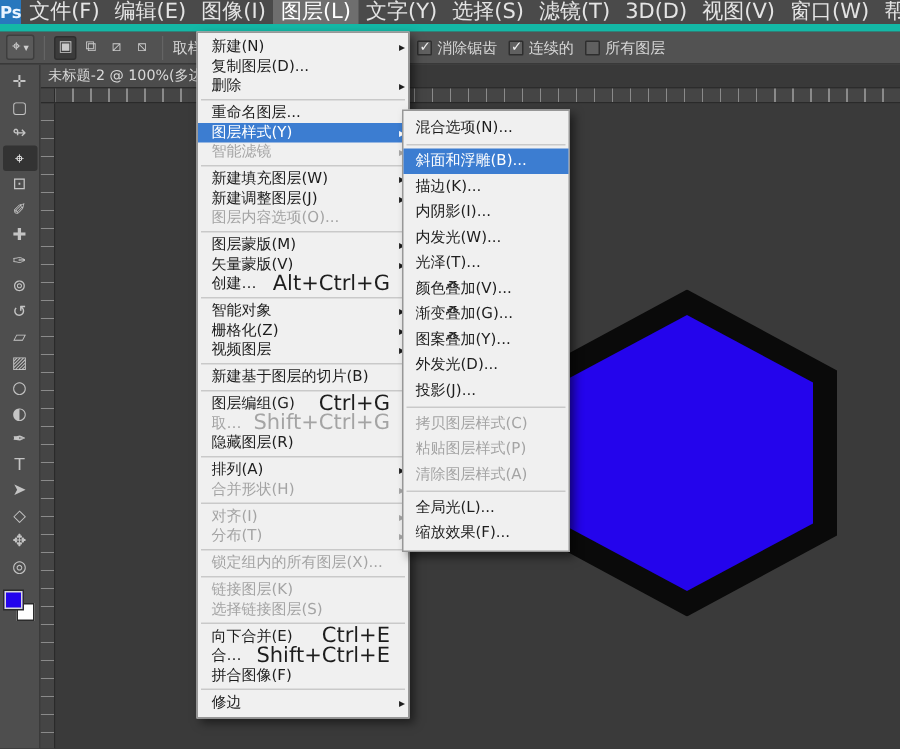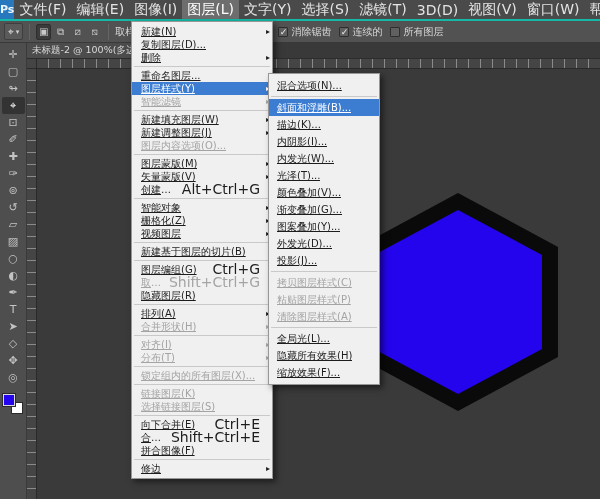--- a/index.html
+++ b/index.html
@@ -1,20 +1,20 @@
 <!DOCTYPE html>
 <html><head>
 <meta charset="utf-8">
 <style>
   *{margin:0;padding:0;box-sizing:border-box;}
   html,body{width:600px;height:499px;overflow:hidden;}
   body{position:relative;font-family:"DejaVu Sans",sans-serif;background:#3a3a3a;font-size:11px;-webkit-font-smoothing:antialiased;}
 
   
-  .menubar{position:absolute;top:0;left:0;right:0;height:21px;background:#4a4a4a;border-bottom:2px solid #14b8a6;display:flex;align-items:stretch;z-index:5;}
+  .menubar{position:absolute;top:0;left:0;right:0;height:21px;background:#4a4a4a;border-bottom:5px solid #14b8a6;display:flex;align-items:stretch;z-index:5;}
   .ps-logo{width:22px;background:#2878be;color:#eaf4ff;font-weight:bold;font-size:11px;display:flex;align-items:center;justify-content:center;}
   .mb-items{display:flex;align-items:stretch;}
   .mb-item{color:#e4e4e4;font-size:14px;padding:0 5px;display:flex;align-items:center;cursor:default;white-space:nowrap;}
   .mb-item.active{background:#6e6e6e;color:#ffffff;}
 
   
   .optionsbar{position:absolute;top:21px;left:0;right:0;height:22px;background:#525252;border-bottom:1px solid #393939;display:flex;align-items:center;gap:6px;padding:0 4px;color:#d8d8d8;font-size:10px;z-index:4;}
   .opt-sep{width:1px;height:16px;background:#3c3c3c;border-right:1px solid #646464;}
   .tool-preset{display:flex;align-items:center;gap:2px;background:#5a5a5a;border:1px solid #3e3e3e;border-radius:2px;height:17px;padding:0 3px;color:#e0e0e0;}
   .mode-icons{display:flex;gap:2px;}
@@ -47,21 +47,21 @@
   .vruler{width:10px;background-color:#454545;background-image:repeating-linear-gradient(to bottom,transparent 0 11px,#8a8a8a 11px 12px);border-right:1px solid #2a2a2a;}
   .canvas{flex:1;position:relative;background:#3a3a3a;overflow:hidden;}
   .hexagon{position:absolute;left:321px;top:124px;width:200px;height:218px;}
 
   
   .dropdown{position:absolute;background:#f0f0f0;border:1px solid #979797;box-shadow:3px 3px 6px rgba(0,0,0,0.5);padding:3px 0;z-index:10;}
   #layer-menu{left:131px;top:21px;width:142px;}
   #style-submenu{left:268px;top:73px;width:112px;}
   .menu-item{position:relative;display:flex;align-items:center;height:13px;line-height:13px;font-size:10px;color:#1d1d1d;padding:0 12px 0 9px;white-space:nowrap;cursor:default;}
   #style-submenu .menu-item{height:17px;line-height:17px;padding:0 9px 0 8px;}
-  .mi-label{overflow:hidden;text-overflow:ellipsis;text-decoration:underline;}
+  .mi-label{overflow:hidden;text-overflow:ellipsis;}
   .mi-shortcut{margin-left:auto;padding-left:6px;font-size:14px;color:inherit;}
   .mi-arrow{position:absolute;right:2px;top:0;font-size:8px;color:inherit;}
   .menu-item.disabled{color:#a4a4a4;}
   .menu-item.hl{background:#3c7dd1;color:#ffffff;}
   .menu-sep{height:1px;background:#c9c9c9;margin:2px 2px;}
 </style>
 </head>
 <body>
 
 <div class="menubar">
@@ -334,18 +334,15 @@
       <span class="mi-label">粘贴图层样式(P)</span>
     </div>
     <div class="menu-item disabled">
       <span class="mi-label">清除图层样式(A)</span>
     </div>
     <div class="menu-sep"></div>
     <div class="menu-item">
       <span class="mi-label">全局光(L)...</span>
     </div>
     <div class="menu-item">
-      <span class="mi-label">隐藏所有效果(H)</span>
-    </div>
-    <div class="menu-item">
       <span class="mi-label">缩放效果(F)...</span>
     </div>
   </div>
 
 </body></html>

